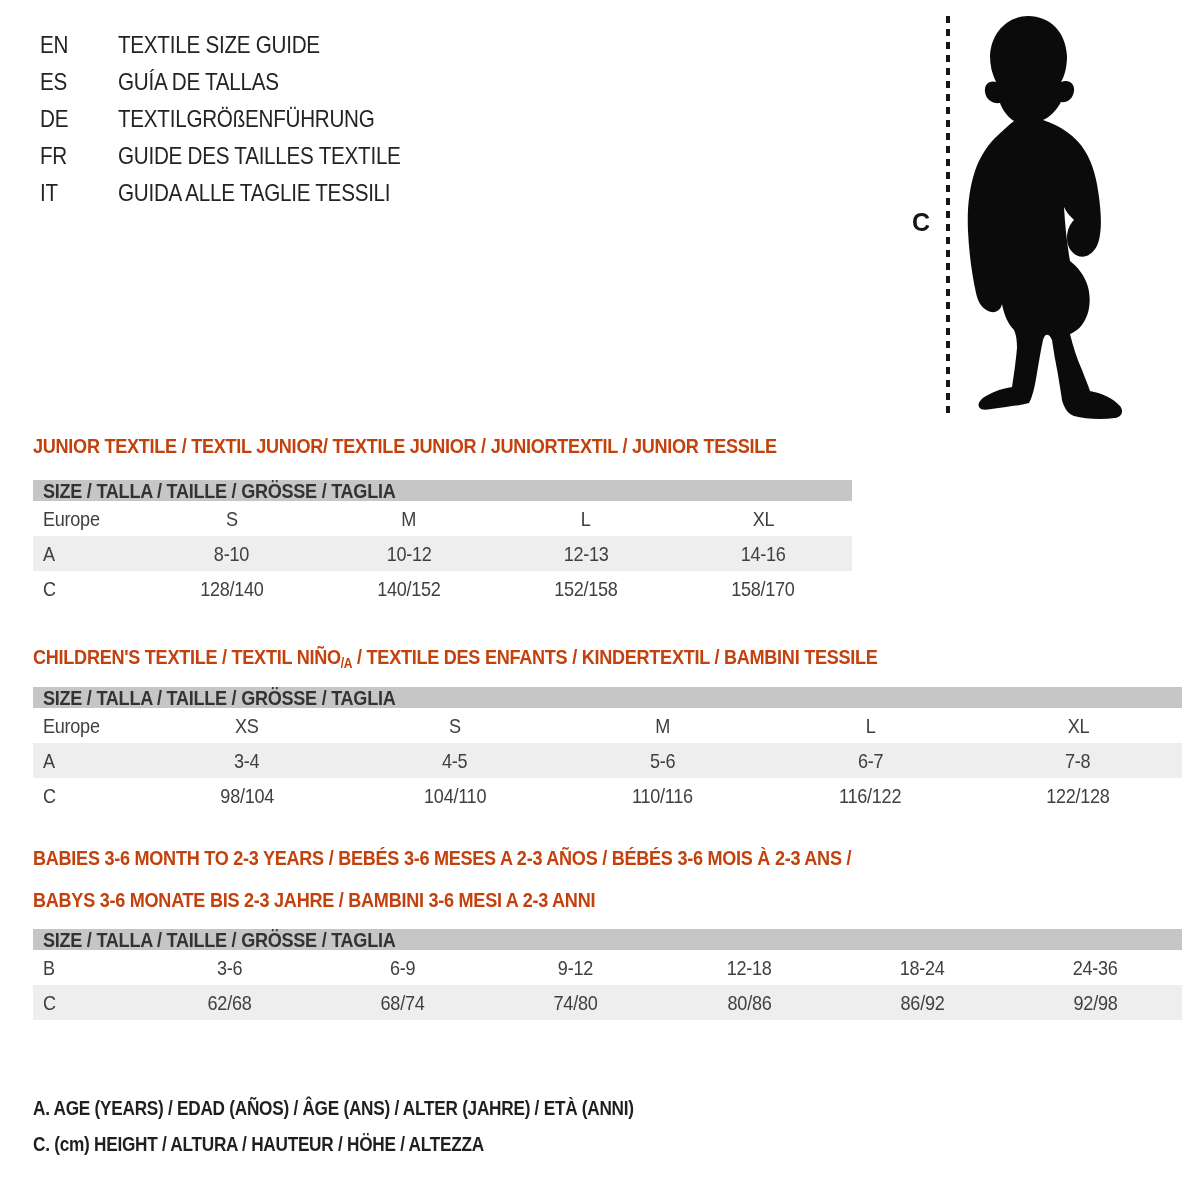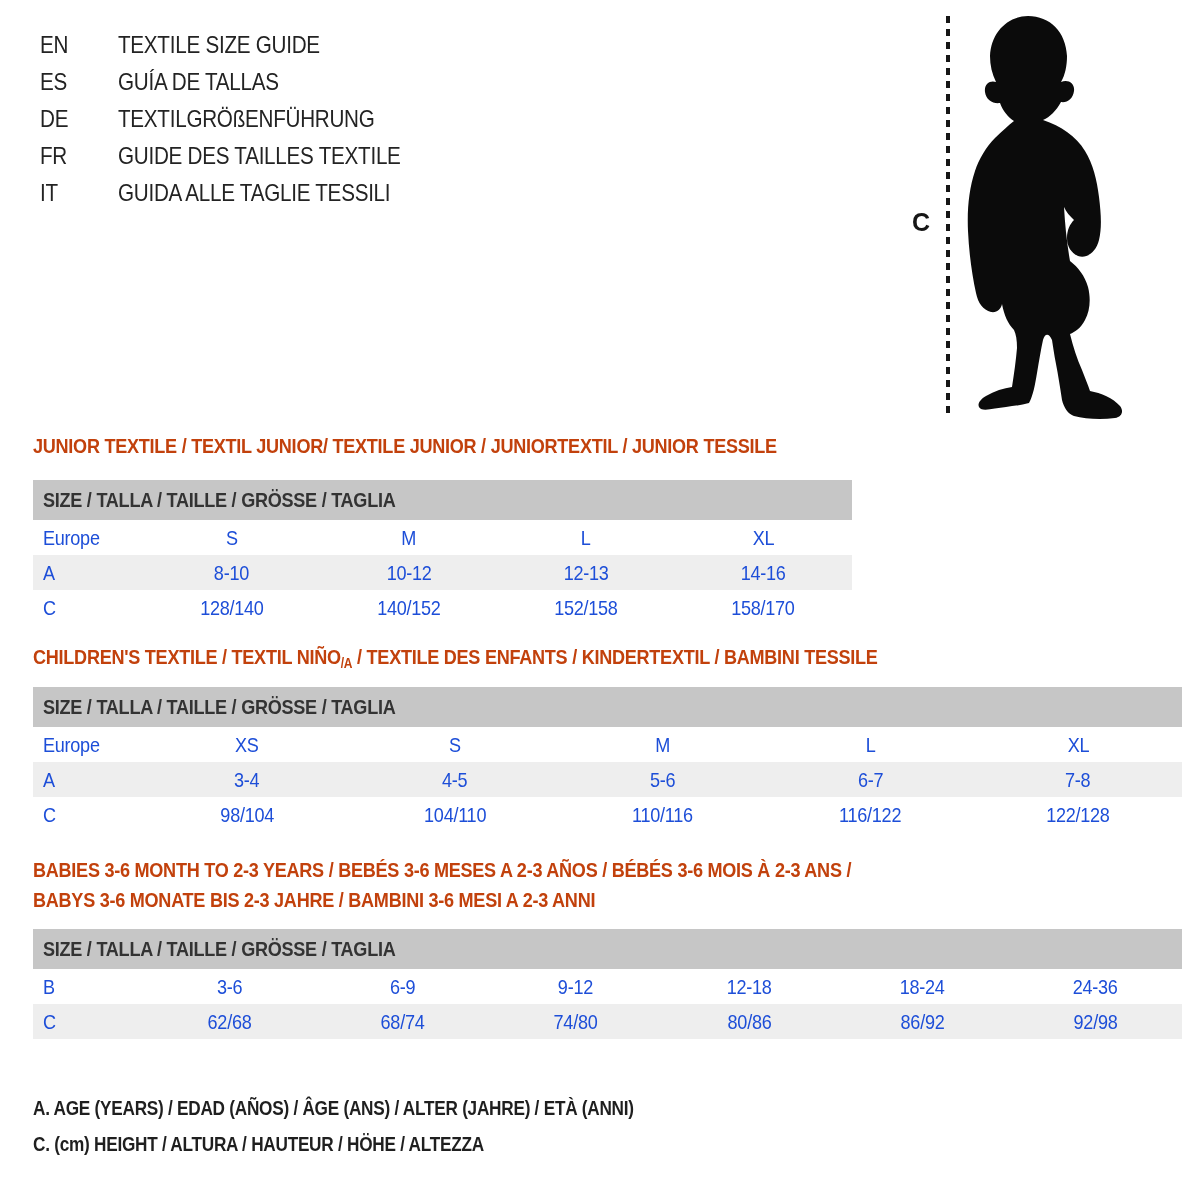--- a/index.html
+++ b/index.html
@@ -20,24 +20,24 @@
   .measure-line { position:absolute; left:946px; top:16px; width:4px; height:400px;
                   background:repeating-linear-gradient(to bottom,#161616 0 7px,transparent 7px 13px); }
   .measure-label { position:absolute; left:912px; top:208px; font-size:25px; font-weight:700; color:#161616; }
   .figure-svg { position:absolute; left:966px; top:12px; width:172px; height:412px; }
 
   
   .section-title { position:absolute; left:33px; font-size:21px; font-weight:700; color:#c2410c; }
   .title-sub { font-size:14px; vertical-align:-4px; font-weight:700; }
 
   .size-table { position:absolute; left:33px; }
-  .size-header { height:40px; background:#c6c6c6; display:flex; align-items:center; padding-left:10px;
+  .size-header { height:21px; background:#c6c6c6; display:flex; align-items:center; padding-left:10px;
                  font-size:21px; font-weight:700; color:#333333; }
   .trow { display:grid; grid-template-columns:110px repeat(var(--cols),1fr); height:35px; align-items:center;
-          font-size:21px; color:#1d4ed8; }
+          font-size:21px; color:#404040; }
   .trow.shaded { background:#eeeeee; }
   .trow .rlabel { padding-left:10px; text-align:left; }
   .trow .cell { text-align:center; }
 
   
   .legend { position:absolute; left:33px; top:1090px; }
   .legend-line { height:36px; display:flex; align-items:center; font-size:20px; font-weight:700; color:#1f1f1f; }
 </style>
 </head>
 <body>
@@ -130,21 +130,21 @@
       <span class="rlabel"><span class="cxl">C</span></span>
       <span class="cell"><span class="cx">98/104</span></span>
       <span class="cell"><span class="cx">104/110</span></span>
       <span class="cell"><span class="cx">110/116</span></span>
       <span class="cell"><span class="cx">116/122</span></span>
       <span class="cell"><span class="cx">122/128</span></span>
     </div>
   </div>
 
   <div class="section-title" style="top:846px;">
-    <div style="height:36px; display:flex; align-items:flex-end;">
+    <div style="height:36px; display:flex; align-items:flex-start;">
         <span class="cxl">BABIES 3-6 MONTH TO 2-3 YEARS / BEBÉS 3-6 MESES A 2-3 AÑOS / BÉBÉS 3-6 MOIS À 2-3 ANS /</span>
       </div>
     <div style="height:36px; display:flex; align-items:center;">
         <span class="cxl">BABYS 3-6 MONATE BIS 2-3 JAHRE / BAMBINI 3-6 MESI A 2-3 ANNI</span>
       </div>
   </div>
   <div class="size-table" style="top:929px; width:1149px;">
     <div class="size-header">
       <span class="cxl">SIZE / TALLA / TAILLE / GRÖSSE / TAGLIA</span>
     </div>

